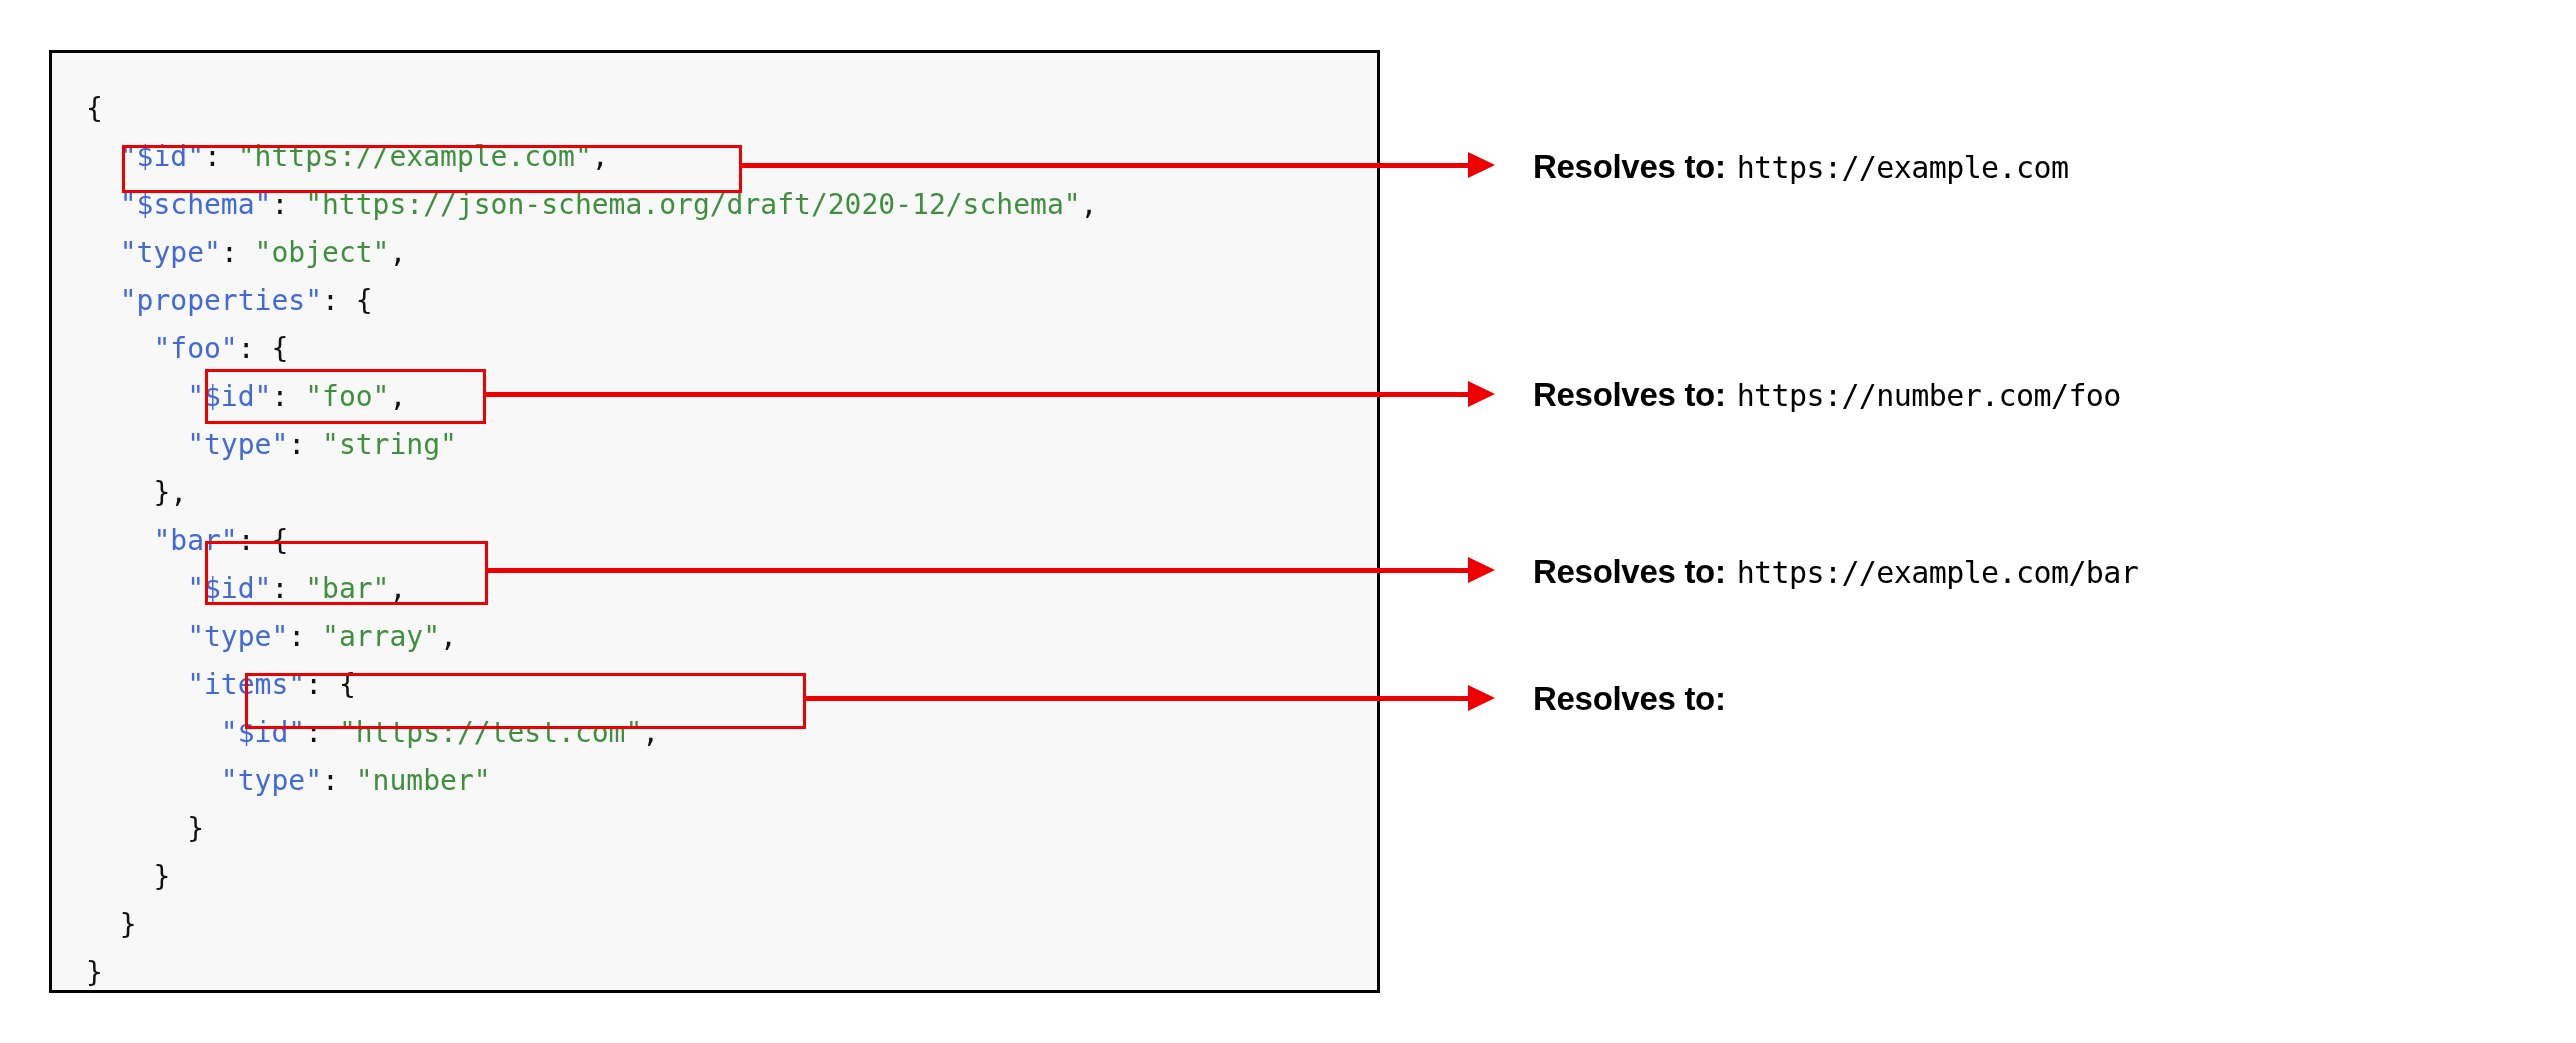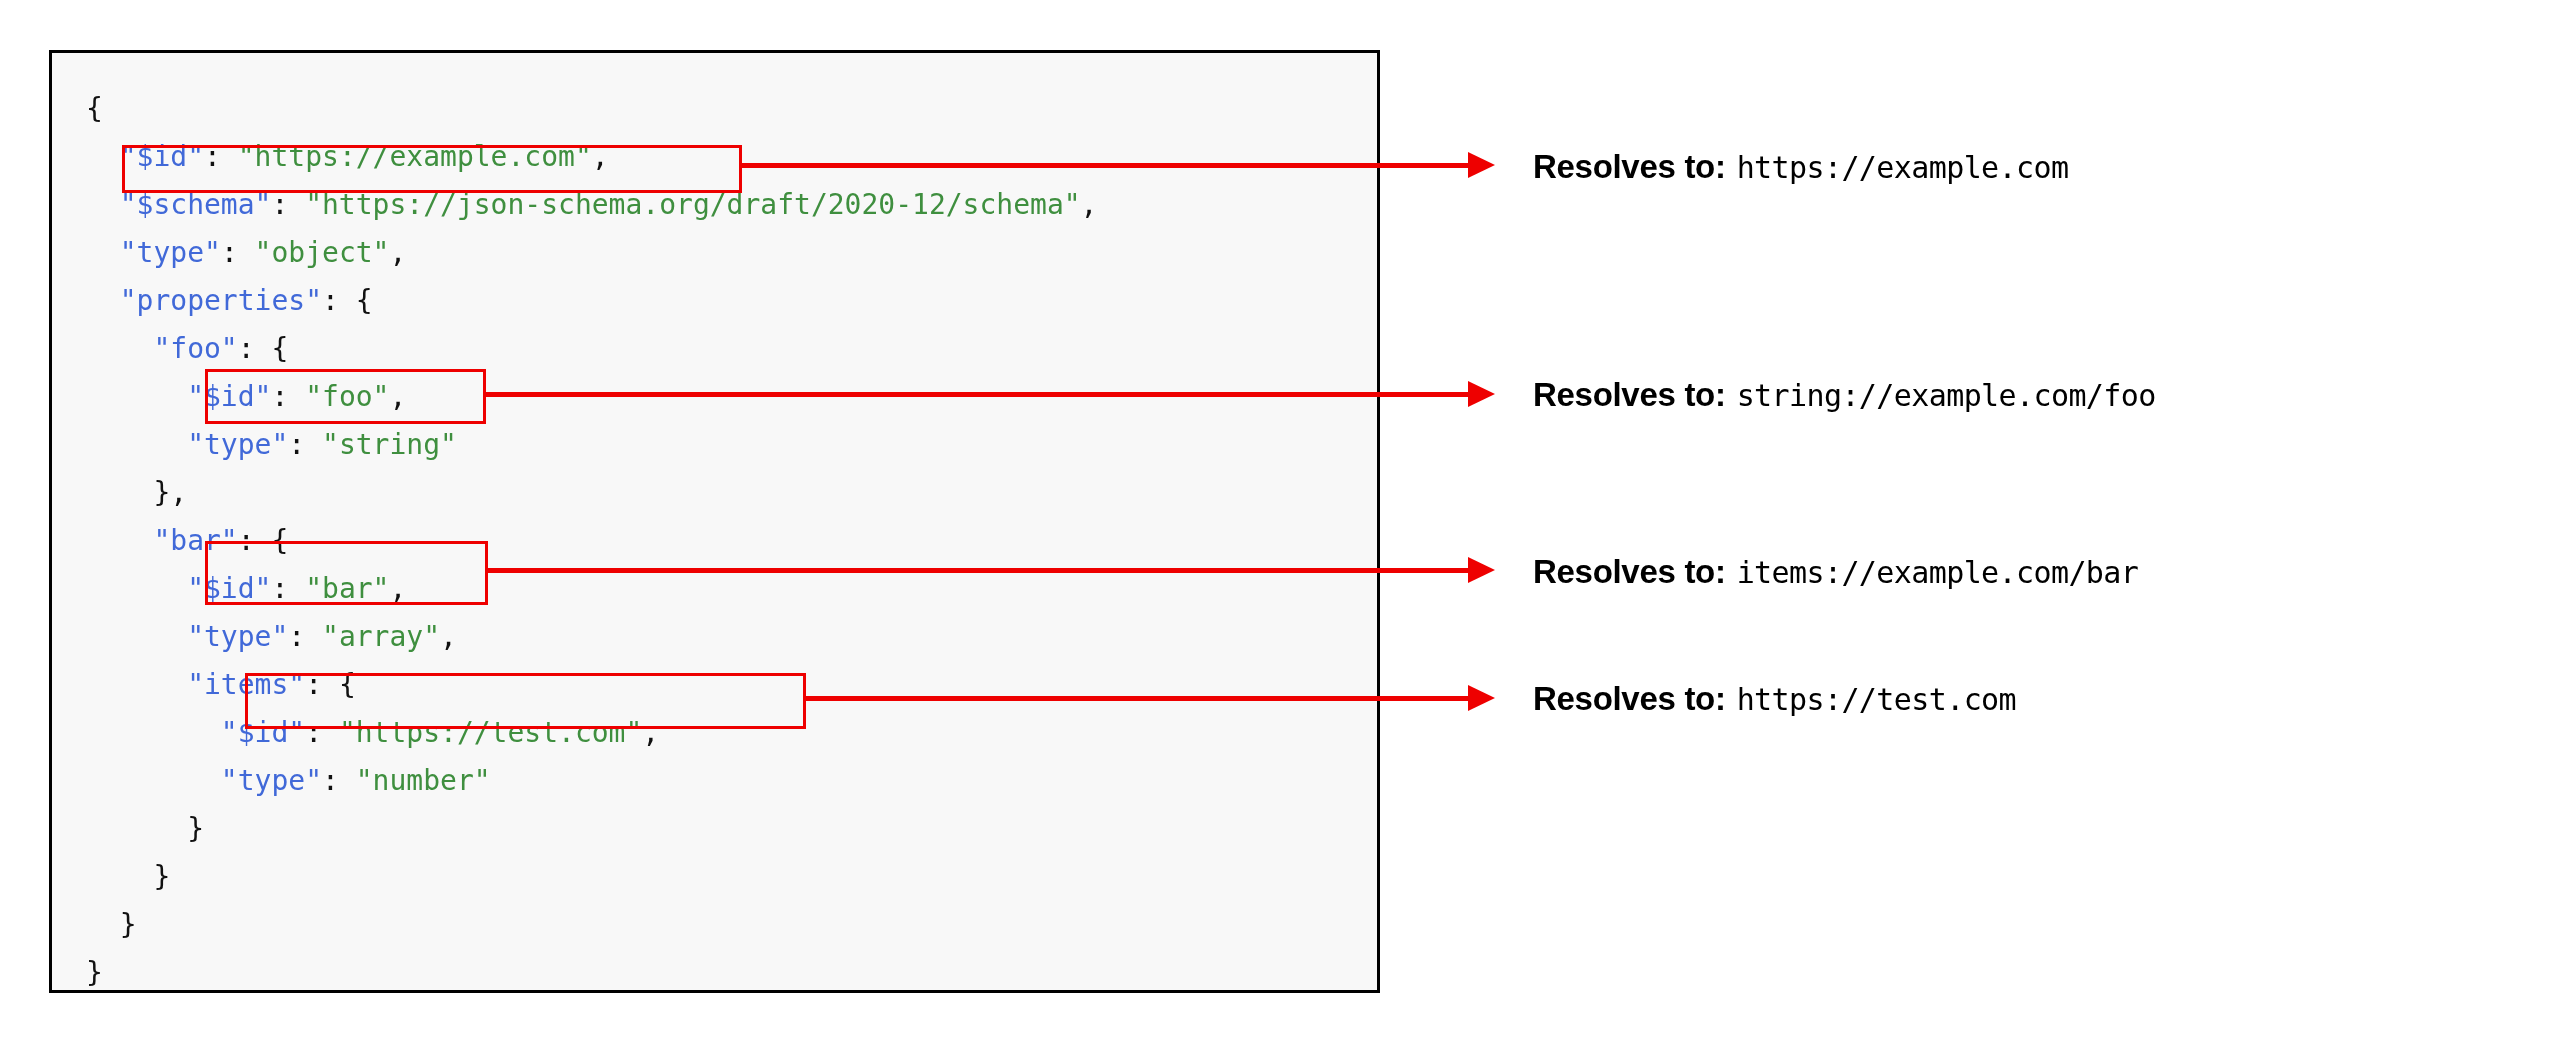--- a/index.html
+++ b/index.html
@@ -133,24 +133,23 @@
     </div>
   </div>
 
 <div id="annotation-layer">
     <div class="resolve-row" style="left: 1533px; top: 148px;">
       <span class="resolve-label">Resolves to:</span>
       <span class="resolve-url">https://example.com</span>
     </div>
     <div class="resolve-row" style="left: 1533px; top: 376px;">
       <span class="resolve-label">Resolves to:</span>
-      <span class="resolve-url">string://example.com/foo</span>
+      <span class="resolve-url">https://number.com/foo</span>
     </div>
     <div class="resolve-row" style="left: 1533px; top: 553px;">
       <span class="resolve-label">Resolves to:</span>
-      <span class="resolve-url">items://example.com/bar</span>
+      <span class="resolve-url">https://example.com/bar</span>
     </div>
     <div class="resolve-row" style="left: 1533px; top: 680px;">
       <span class="resolve-label">Resolves to:</span>
-      <span class="resolve-url">https://test.com</span>
     </div>
   </div>
 
 
 </body></html>

